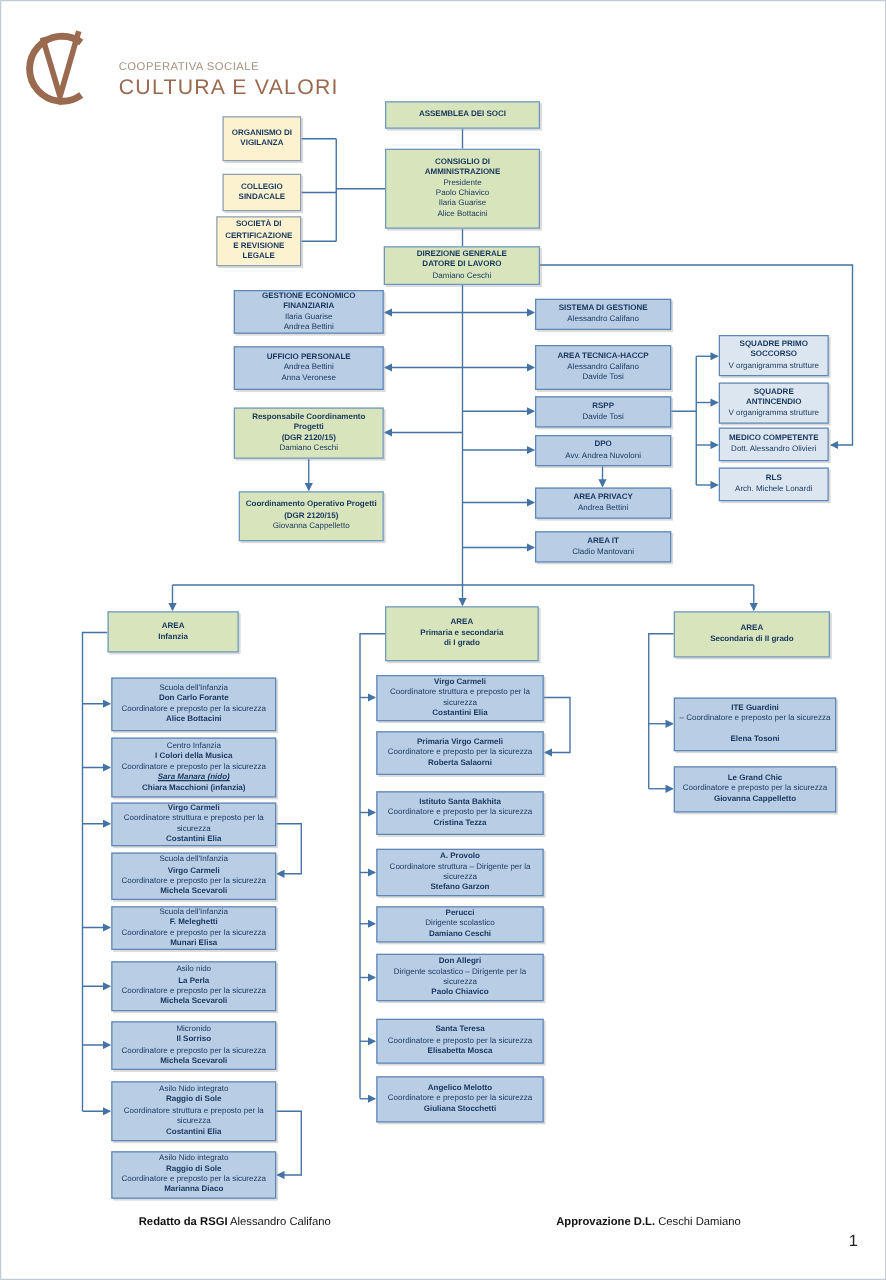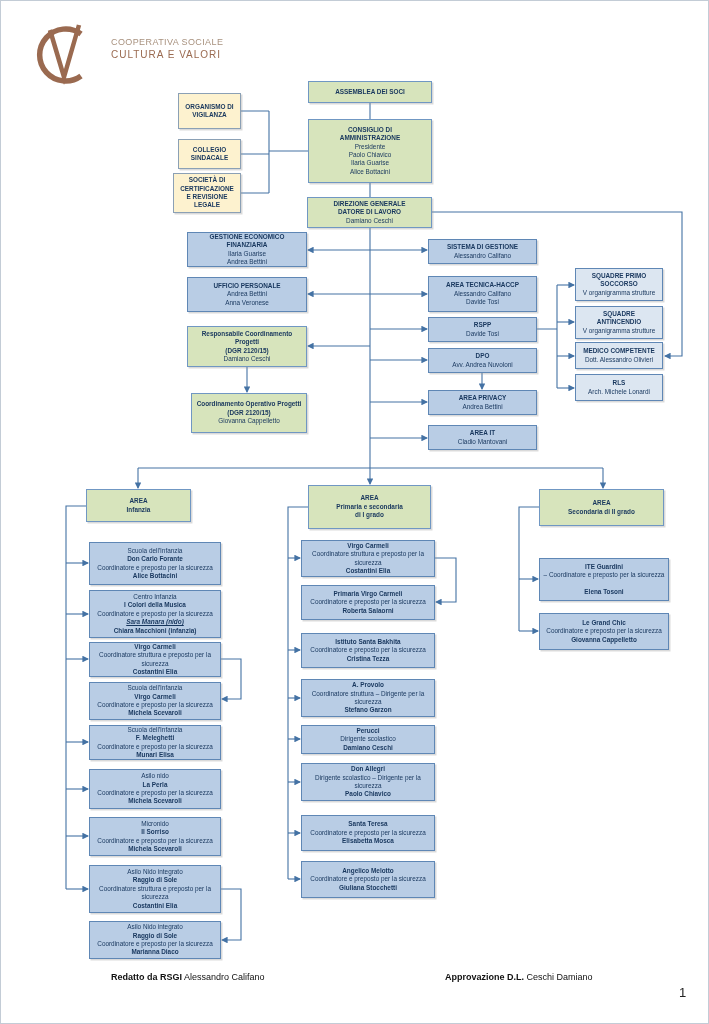--- a/index.html
+++ b/index.html
@@ -14,24 +14,24 @@
     text-align:center; font-size:6.4px; line-height:1.32; color:#17365d;
     padding:1px 2px; box-shadow:1.5px 1.5px 0 rgba(150,150,150,0.35);
   }
   .box .b { font-weight:bold; }
   .box .i { font-style:italic; }
   .box .u { text-decoration:underline; }
   .green  { background:#d7e4bc; border:1px solid #7097c3; }
   .blue   { background:#b9cde5; border:1px solid #5f87b5; }
   .lblue  { background:#dce6f1; border:1px solid #5f87b5; }
   .yellow { background:#fdf2cf; border:1px solid #8ba0b5; }
-  .logo { position:absolute; left:28px; top:14px; display:flex; align-items:flex-start; }
+  .logo { position:absolute; left:12px; top:14px; display:flex; align-items:center; }
   .logo-text { margin-left:14px; margin-top:22px; }
   .logo-sub { font-size:9px; letter-spacing:0.4px; color:#a8917e; }
-  .logo-main { font-size:10px; letter-spacing:1px; color:#9a6a50; margin-top:2px; }
+  .logo-main { font-size:17px; letter-spacing:1px; color:#9a6a50; margin-top:2px; }
   .doc-title { position:absolute; left:235px; top:36px; width:380px; text-align:center; color:#000; }
   .doc-title .t1 { font-size:10.5px; font-weight:bold; }
   .doc-title .t2 { font-size:10px; font-weight:bold; margin-top:2px; }
   .footer-item { position:absolute; top:971px; font-size:9px; color:#111; }
   .footer-item .fb { font-weight:bold; }
   .page-number { position:absolute; left:678px; top:984px; font-size:13px; color:#222; }
 </style>
 </head>
 <body>
 

